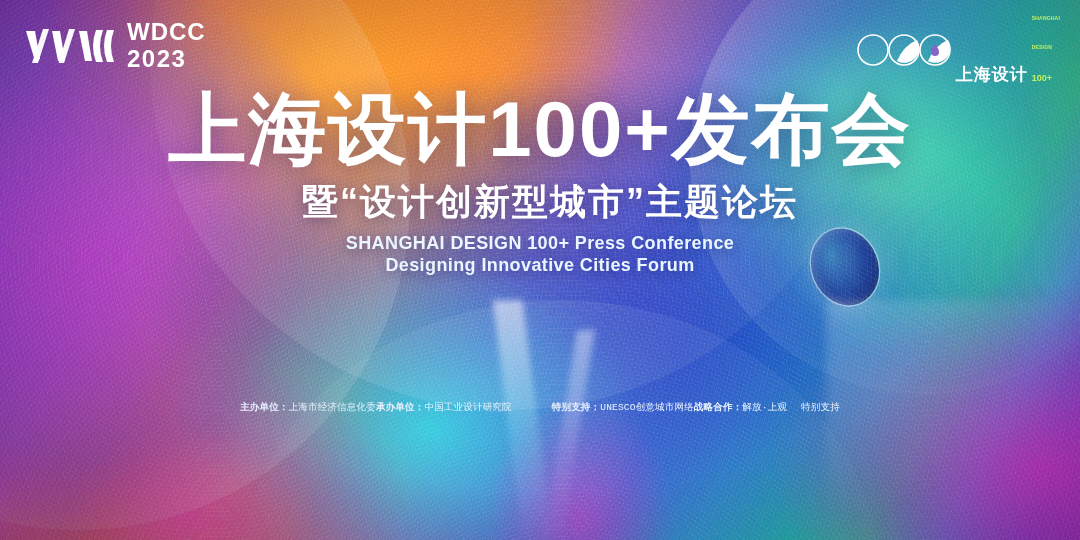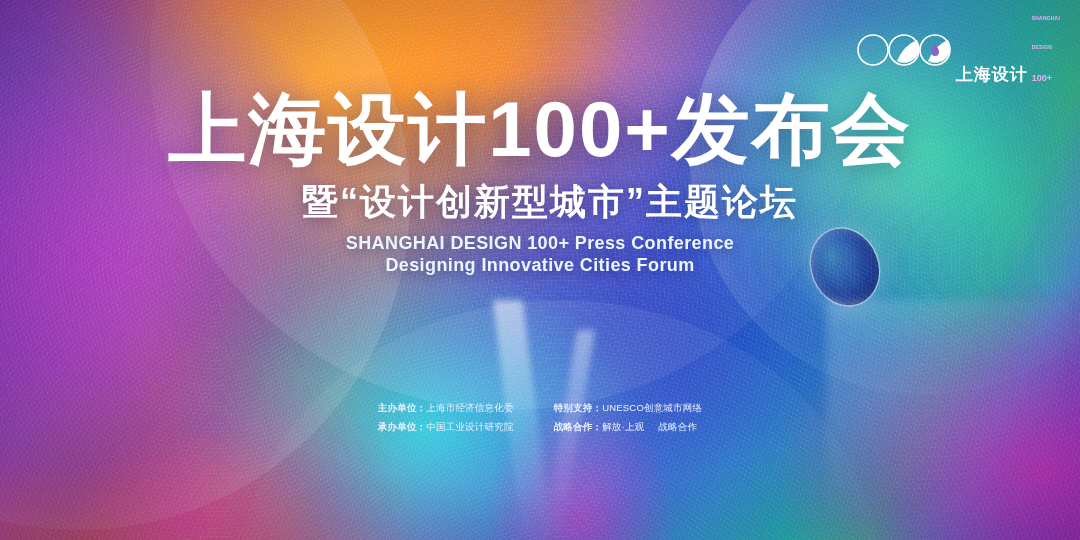--- a/index.html
+++ b/index.html
@@ -240,21 +240,21 @@
     display:flex; flex-direction:row; align-items:center; gap:4px;
   }
   .sd-marks { display:block; }
   .sd-name-row { display:flex; align-items:flex-end; gap:4px; }
   .sd-name {
     color:#fff; font-size:17px; font-weight:700; letter-spacing:1px;
     line-height:1; white-space:nowrap;
   }
   .sd-badge {
     display:flex; flex-direction:column; align-items:flex-start;
-    color:#f0abfc; line-height:1.02; font-weight:700;gap:24px;
+    color:#bef264; line-height:1.02; font-weight:700;gap:24px;
   }
   .sd-badge .b1 { font-size:5px; letter-spacing:.2px; }
   .sd-badge .b2 { font-size:5px; letter-spacing:.2px; }
   .sd-badge .b3 { font-size:9px; letter-spacing:0px; }
 
   
   .titleblock {
     position:absolute; left:0; right:0; top:74px;
     text-align:center; color:#fff;
   }
@@ -286,21 +286,21 @@
   }
   .subline-en .en2 { display:block; }
 
   
   .credits {
     position:absolute; left:0; right:0; top:398px;
     display:flex; justify-content:center; gap:40px;
     color:#e8f2ff;
     font-size:9.5px; line-height:19px; letter-spacing:.2px;
   }
-  .credit-col { display:flex; flex-direction:column; }
+  .credit-col { display:flex; flex-direction:row;font-family:Liberation Mono, monospace; }
   .credit-row { white-space:nowrap; }
   .credit-row b { font-weight:700; }
   .credit-row span { font-weight:400; }
   .credit-sep { display:inline-block; width:14px; }
 </style>
 </head>
 <body>
 
 <div class="poster">
 
@@ -323,20 +323,37 @@
   <div class="mesh2"></div>
   <div class="mesh3"></div>
 
   <div class="streak streak-1"></div>
   <div class="streak streak-2"></div>
   <div class="streak streak-3"></div>
   <div class="vignette"></div>
 
   <div class="content">
 
+    <div class="wdcc-lockup">
+      <svg class="wdcc-mark" viewBox="0 0 92 42">
+        <g fill="#ffffff">
+          <path d="M2 6 L11 6 L16 34 L11 36 Z"></path>
+          <path d="M19 4 L25 4 L14 38 L8 38 Z" opacity=".96"></path>
+          <path d="M28 6 L36 6 L41 36 L34 36 Z"></path>
+          <path d="M45 4 L51 4 L40 38 L34.5 38 Z" opacity=".96"></path>
+          <path d="M55 6 L63 6 L68 36 L61 36 Z"></path>
+          <path d="M72 5 Q66 21 72 37 L79 37 Q73 21 79 5 Z"></path>
+          <path d="M83 5 Q77 21 83 37 L90 37 Q84 21 90 5 Z"></path>
+        </g>
+      </svg>
+      <div class="wdcc-words">
+        <span class="w1">WDCC</span>
+        <span class="w2">2023</span>
+      </div>
+    </div>
 
     <div class="sd-logo">
       <svg class="sd-marks" width="96" height="40" viewBox="0 0 96 40">
         <g fill="none" stroke="#ffffff" stroke-width="1.6">
           <circle cx="17" cy="20" r="15"></circle>
           <circle cx="48" cy="20" r="15"></circle>
           <circle cx="79" cy="20" r="15"></circle>
         </g>
         <path d="M17 5 a15 15 0 0 0 0 30 a9 9 0 0 1 0 -30 z" fill="#ffffff"></path>
         <path d="M41 31 q7 -16 20 -21 a15 15 0 0 1 -20 21 z" fill="#ffffff"></path>
@@ -369,19 +386,19 @@
         </div>
         <div class="credit-row">
           <b>承办单位：</b><span>中国工业设计研究院</span>
         </div>
       </div>
       <div class="credit-col">
         <div class="credit-row">
           <b>特别支持：</b><span>UNESCO创意城市网络</span>
         </div>
         <div class="credit-row">
-          <b>战略合作：</b><span>解放·上观</span><i class="credit-sep"></i><span>战略合作</span>
+          <b>战略合作：</b><span>解放·上观</span><i class="credit-sep"></i><span>特别支持</span>
         </div>
       </div>
     </div>
 
   </div>
 </div>
 
 </body></html>

